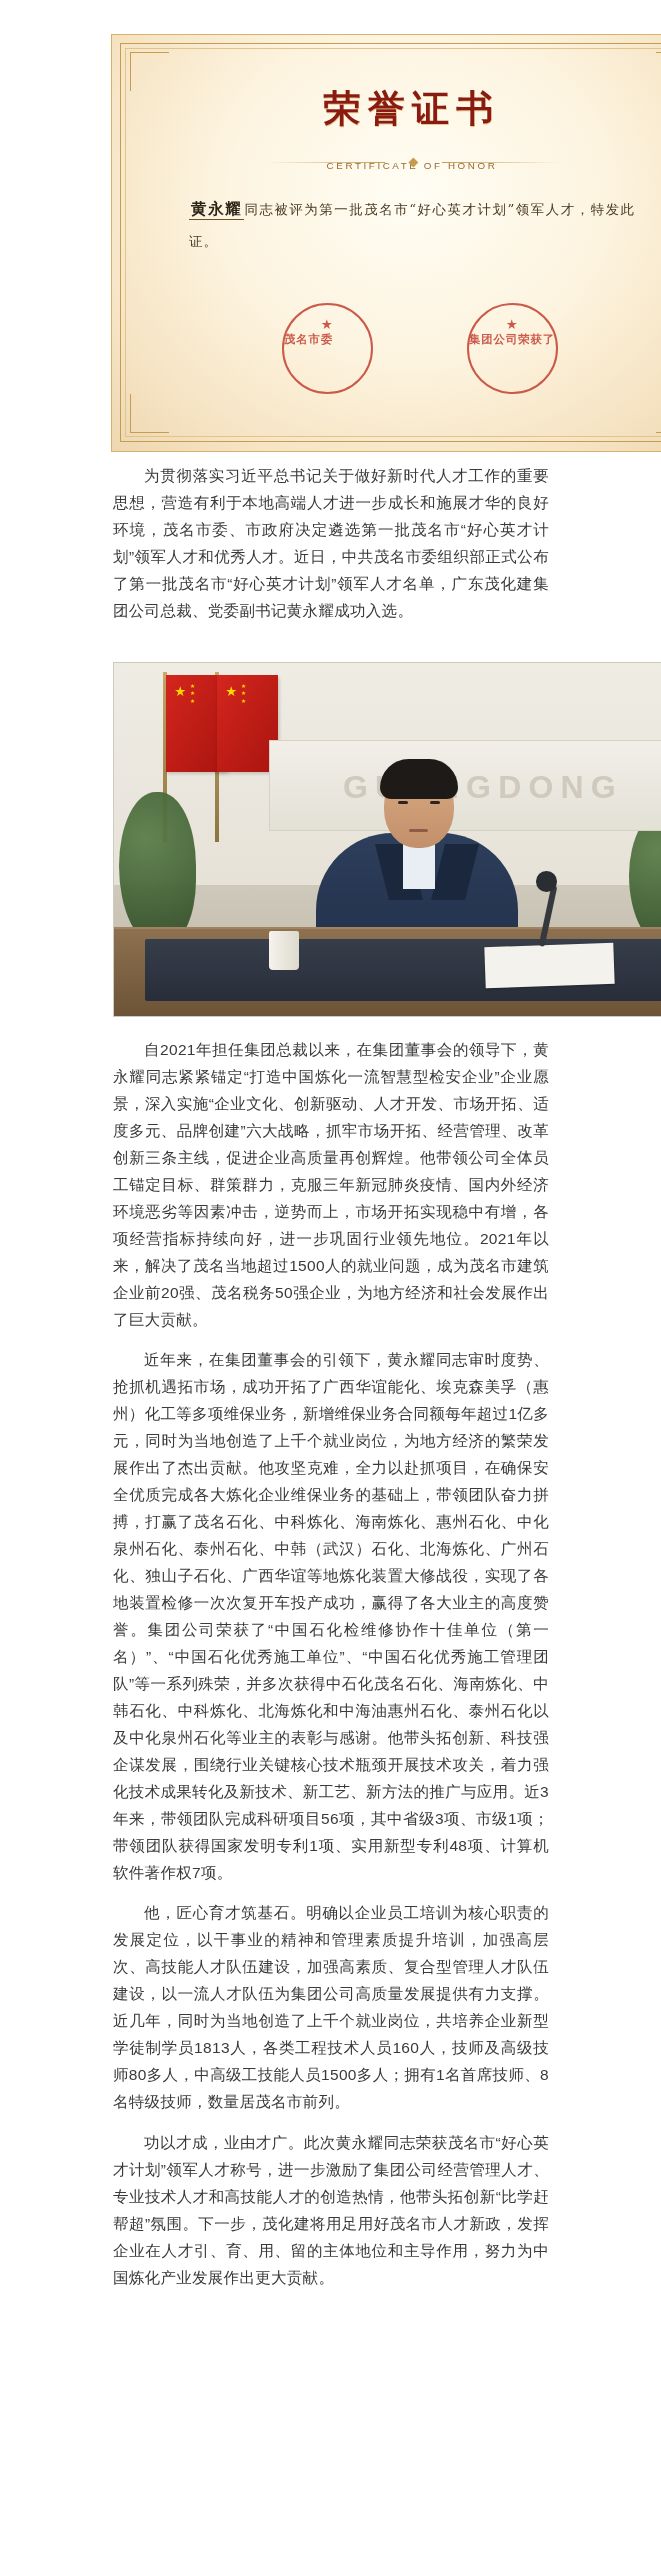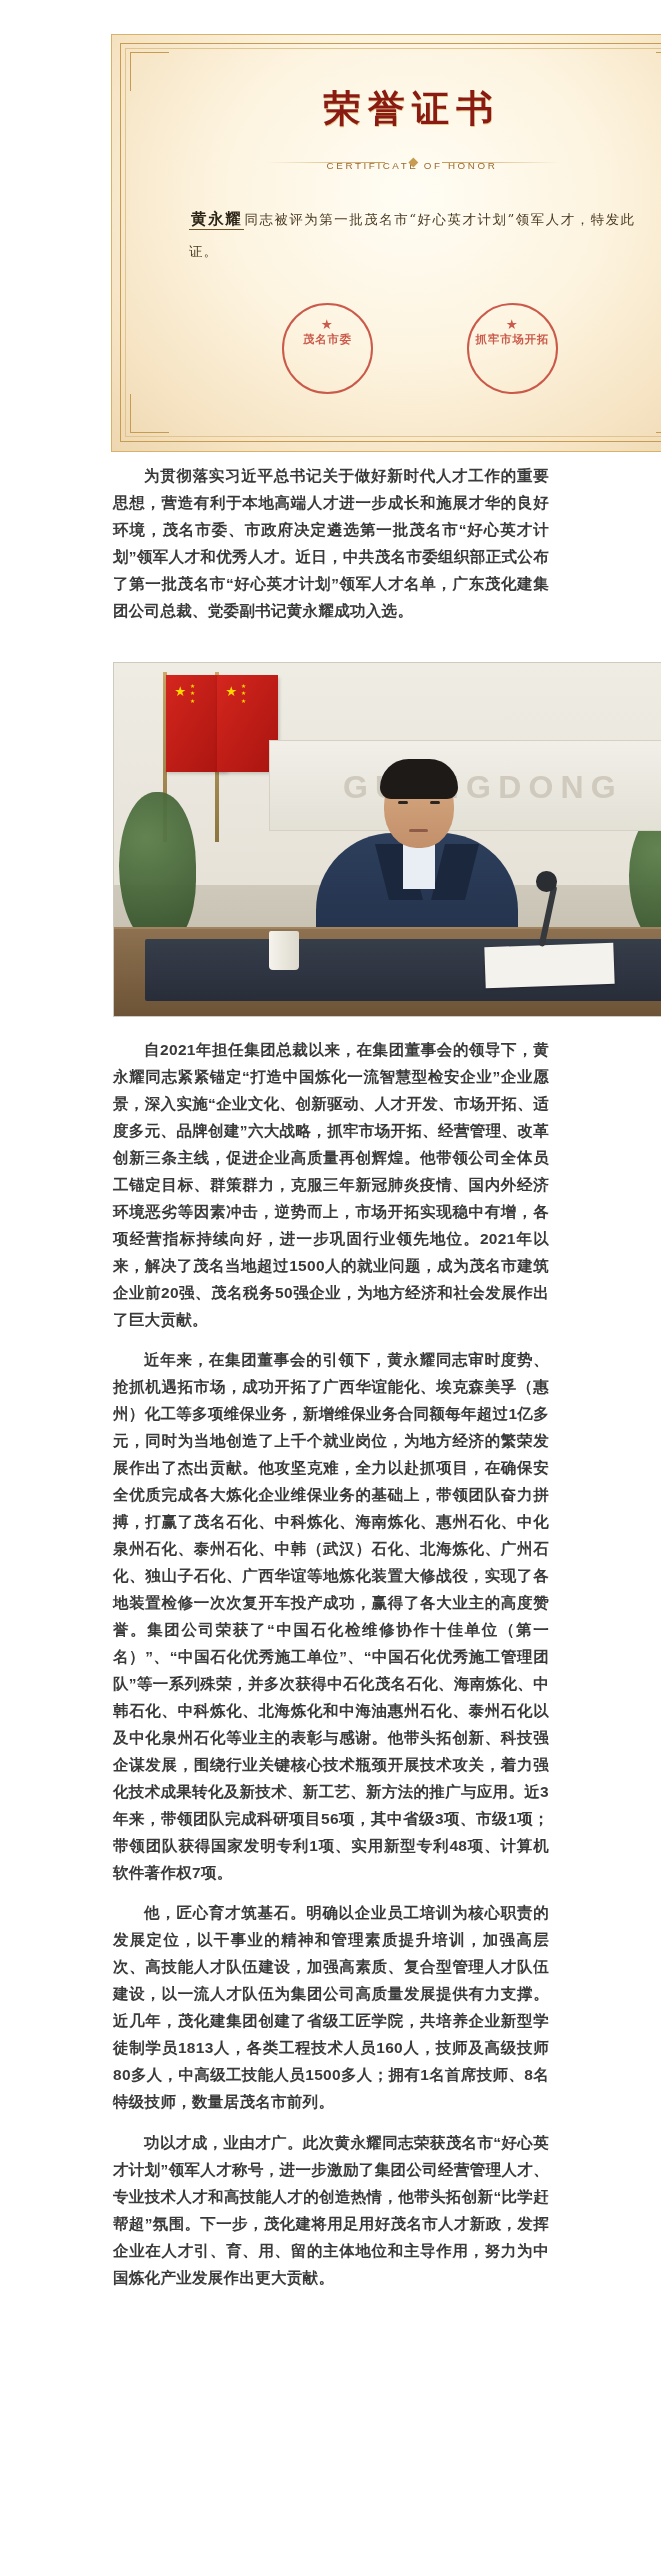--- a/index.html
+++ b/index.html
@@ -105,21 +105,21 @@
     left: 50%;
     top: 1px;
     width: 6.7px; height: 6.7px;
     margin-left: -3.1px;
     background: #c79b50;
     transform: rotate(45deg);
   }
 
   .cert-body {
     position: absolute;
-    top: 168px;
+    top: 158px;
     left: 77px;
     right: 77px;
     font-family: "DejaVu Serif", "Liberation Serif", serif;
     font-size: 13.4px;
     line-height: 32px;
     color: #4a3a22;
     text-align: justify;
     letter-spacing: 1px;
   }
   .cert-name {
@@ -137,21 +137,21 @@
     border: 2.6px solid #c0392b;
     opacity: 0.82;
     color: #c0392b;
     box-sizing: border-box;
   }
   .seal .seal-txt {
     position: absolute;
     left: 0; right: 0;
     top: 50%;
     margin-top: -17.5px;
-    text-align: center;
+    text-align: left;
     font-family: "DejaVu Serif", "Liberation Serif", serif;
     font-size: 11.3px;
     line-height: 17.5px;
     font-weight: bold;
     letter-spacing: 1px;
   }
   .seal .seal-star {
     position: absolute;
     left: 50%;
     top: 13.4px;
@@ -170,21 +170,20 @@
     font-family: "DejaVu Serif", "Liberation Serif", serif;
     font-size: 13.4px;
     letter-spacing: 2.6px;
     color: #4a3a22;
   }
 
   
   .article {
     padding: 5.2px 32px 20.6px 32px;
     box-sizing: border-box;
-    font-weight: bold;
   }
   p.para {
     margin: 0 0 13.4px 0;
     font-size: 15.5px;
     line-height: 27px;
     text-indent: 2em;
     text-align: justify;
     color: #3a3a3a;
     letter-spacing: 0.3px;
   }
@@ -388,21 +387,21 @@
       <div class="cert-body">
         <span class="cert-name">黄永耀</span><span>同志被评为第一批茂名</span><span>市“好心英才计划”领军人才，特发此证。</span>
       </div>
 
       <div class="seal seal-left">
         <span class="seal-star">★</span>
         <span class="seal-txt">茂名市委</span>
       </div>
       <div class="seal seal-right">
         <span class="seal-star">★</span>
-        <span class="seal-txt">抓牢市场开拓</span>
+        <span class="seal-txt">集团公司荣获了</span>
       </div>
 
     </div>
   </div>
 
   <div class="article">
     <p class="para">为贯彻落实习近平总书记关于做好新时代人才工作的重要思想，营造有利于本地高端人才进一步成长和施展才华的良好环境，茂名市委、市政府决定遴选第一批茂名市“好心英才计划”领军人才和优秀人才。近日，中共茂名市委组织部正式公布了第一批茂名市“好心英才计划”领军人才名单，广东茂化建集团公司总裁、党委副书记黄永耀成功入选。</p>
   </div>
 
   <div class="photo-wrap">
@@ -443,18 +442,18 @@
       <div class="ph-paper"></div>
       <div class="ph-cup"></div>
       <div class="ph-mic"></div>
       <div class="ph-mic-head"></div>
     </div>
   </div>
 
   <div class="article">
     <p class="para">自2021年担任集团总裁以来，在集团董事会的领导下，黄永耀同志紧紧锚定“打造中国炼化一流智慧型检安企业”企业愿景，深入实施“企业文化、创新驱动、人才开发、市场开拓、适度多元、品牌创建”六大战略，抓牢市场开拓、经营管理、改革创新三条主线，促进企业高质量再创辉煌。他带领公司全体员工锚定目标、群策群力，克服三年新冠肺炎疫情、国内外经济环境恶劣等因素冲击，逆势而上，市场开拓实现稳中有增，各项经营指标持续向好，进一步巩固行业领先地位。2021年以来，解决了茂名当地超过1500人的就业问题，成为茂名市建筑企业前20强、茂名税务50强企业，为地方经济和社会发展作出了巨大贡献。</p>
     <p class="para">近年来，在集团董事会的引领下，黄永耀同志审时度势、抢抓机遇拓市场，成功开拓了广西华谊能化、埃克森美孚（惠州）化工等多项维保业务，新增维保业务合同额每年超过1亿多元，同时为当地创造了上千个就业岗位，为地方经济的繁荣发展作出了杰出贡献。他攻坚克难，全力以赴抓项目，在确保安全优质完成各大炼化企业维保业务的基础上，带领团队奋力拼搏，打赢了茂名石化、中科炼化、海南炼化、惠州石化、中化泉州石化、泰州石化、中韩（武汉）石化、北海炼化、广州石化、独山子石化、广西华谊等地炼化装置大修战役，实现了各地装置检修一次次复开车投产成功，赢得了各大业主的高度赞誉。集团公司荣获了“中国石化检维修协作十佳单位（第一名）”、“中国石化优秀施工单位”、“中国石化优秀施工管理团队”等一系列殊荣，并多次获得中石化茂名石化、海南炼化、中韩石化、中科炼化、北海炼化和中海油惠州石化、泰州石化以及中化泉州石化等业主的表彰与感谢。他带头拓创新、科技强企谋发展，围绕行业关键核心技术瓶颈开展技术攻关，着力强化技术成果转化及新技术、新工艺、新方法的推广与应用。近3年来，带领团队完成科研项目56项，其中省级3项、市级1项；带领团队获得国家发明专利1项、实用新型专利48项、计算机软件著作权7项。</p>
-    <p class="para">他，匠心育才筑基石。明确以企业员工培训为核心职责的发展定位，以干事业的精神和管理素质提升培训，加强高层次、高技能人才队伍建设，加强高素质、复合型管理人才队伍建设，以一流人才队伍为集团公司高质量发展提供有力支撑。近几年，茂化建集团创建了省级工匠学院，共培养企业新型学徒制学员1813人，各类工程技术人员160人，技师及高级技师80多人，中高级工技能人员1500多人；拥有1名首席技师、8名特级技师，数量居茂名市前列。</p>
+    <p class="para">他，匠心育才筑基石。明确以企业员工培训为核心职责的发展定位，以干事业的精神和管理素质提升培训，加强高层次、高技能人才队伍建设，加强高素质、复合型管理人才队伍建设，以一流人才队伍为集团公司高质量发展提供有力支撑。近几年，同时为当地创造了上千个就业岗位，共培养企业新型学徒制学员1813人，各类工程技术人员160人，技师及高级技师80多人，中高级工技能人员1500多人；拥有1名首席技师、8名特级技师，数量居茂名市前列。</p>
     <p class="para">功以才成，业由才广。此次黄永耀同志荣获茂名市“好心英才计划”领军人才称号，进一步激励了集团公司经营管理人才、专业技术人才和高技能人才的创造热情，他带头拓创新“比学赶帮超”氛围。下一步，茂化建将用足用好茂名市人才新政，发挥企业在人才引、育、用、留的主体地位和主导作用，努力为中国炼化产业发展作出更大贡献。</p>
   </div>
 
 </div>
 
 
 </body></html>

